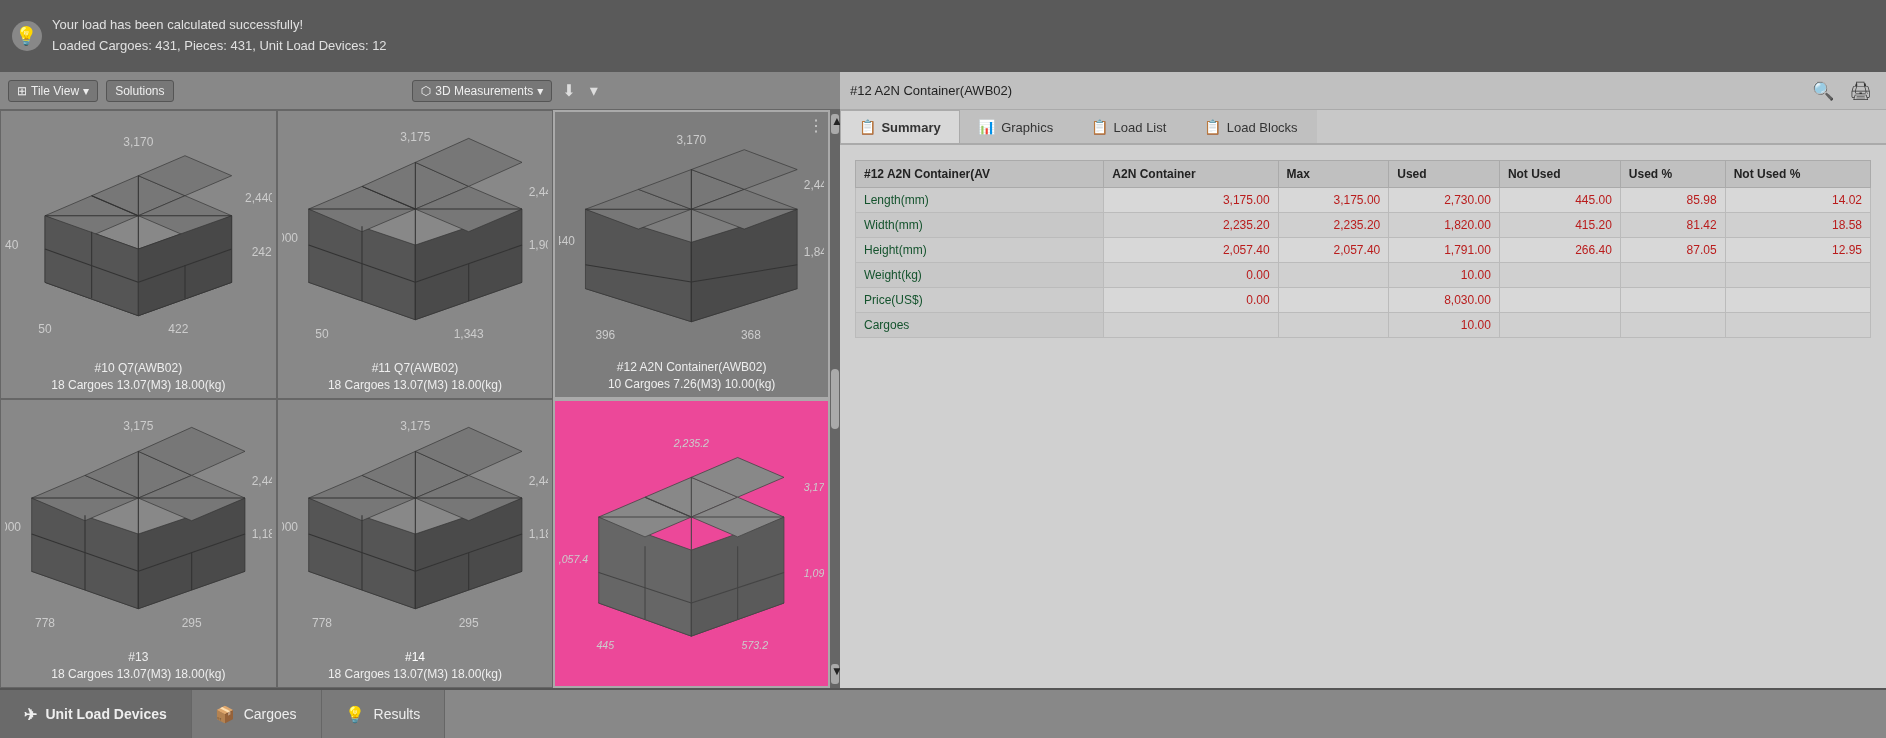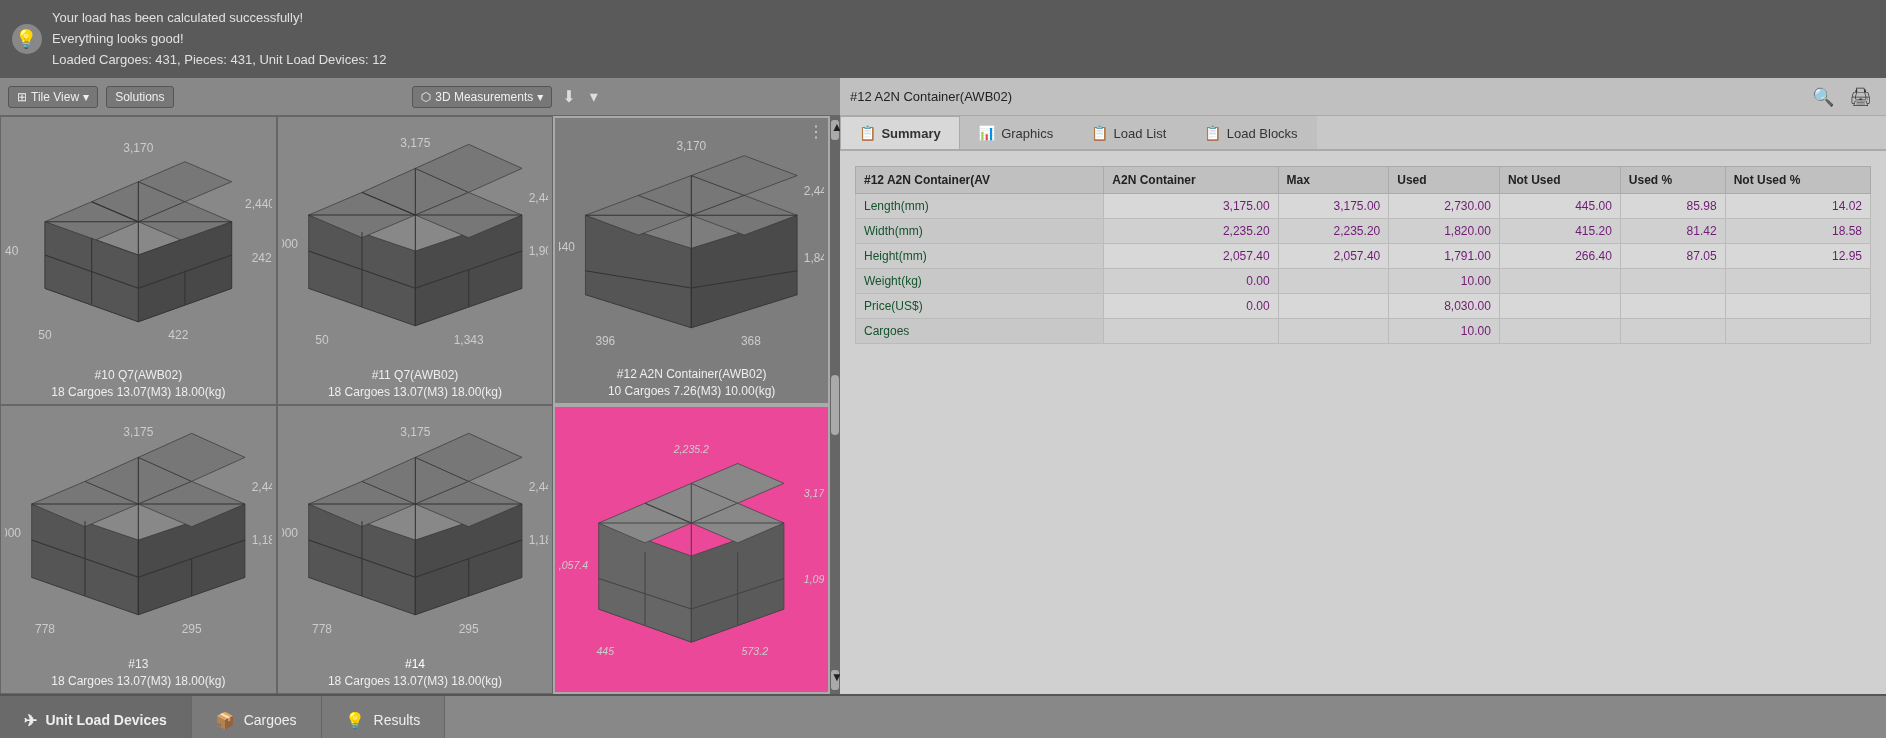--- a/index.html
+++ b/index.html
@@ -216,21 +216,21 @@
       padding: 6px 8px;
       text-align: left;
       border: 1px solid #aaa;
       font-weight: bold;
       color: #222;
     }
     .summary-table td {
       padding: 5px 8px;
       border: 1px solid #bbb;
       text-align: right;
-      color: #701a75;
+      color: #b91c1c;
       background: #d8d8d8;
     }
     .summary-table td:first-child {
       text-align: left;
       background: #ccc;
       font-weight: normal;
       color: #14532d;
     }
     .summary-table tr:nth-child(even) td { background: #d0d0d0; }
     .summary-table tr:nth-child(even) td:first-child { background: #c8c8c8; }
@@ -264,21 +264,20 @@
   </style>
 </head>
 <body>
 
 <div class="notification-bar">
   <div class="notification-icon">
     <span>💡</span>
   </div>
   <div class="notification-text">
     <div>Your load has been calculated successfully!</div>
-    <div>Everything looks good!</div>
     <div>Loaded Cargoes: 431, Pieces: 431, Unit Load Devices: 12</div>
   </div>
 </div>
 
 <div class="main-layout">
 
   <div class="left-panel">
 
     <div class="toolbar">
       <button class="toolbar-btn">

